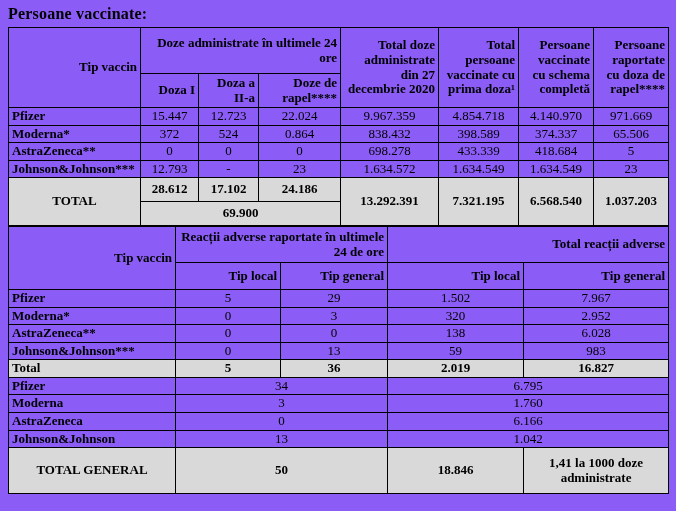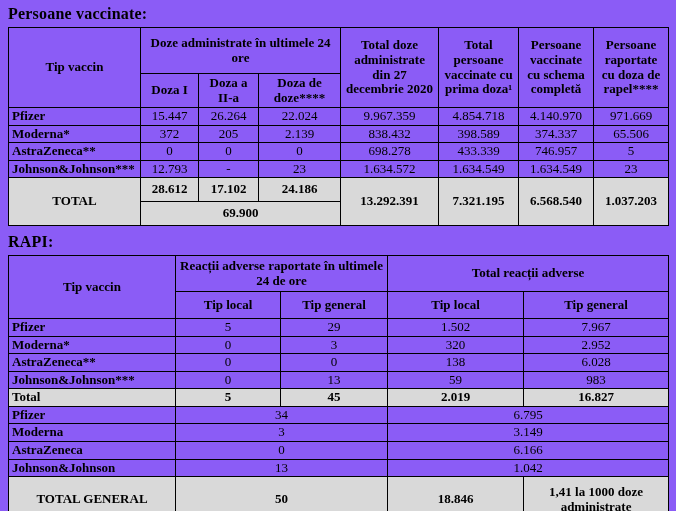--- a/index.html
+++ b/index.html
@@ -31,21 +31,21 @@
   td, th {
     border: 1px solid #000;
     font-size: 13px;
     line-height: 1.12;
     padding: 1px 3px;
     overflow: hidden;
     vertical-align: middle;
   }
   th {
     font-weight: bold;
-    text-align: center;
+    text-align: right;
   }
   td.num { text-align: center; font-weight: normal; }
   td.label { text-align: left; font-weight: bold; }
   tr.shaded td { background: #d9d9d9; font-weight: bold; }
   td.shaded { background: #d9d9d9; font-weight: bold; }
   td.center-label { text-align: center; font-weight: bold; }
   .h-main1 { height: 46px; }
   .h-sub1  { height: 34px; font-family: Liberation Serif, serif; }
   .h-data  { height: 15px; }
   .h-total { height: 24px; }
@@ -77,51 +77,51 @@
       <th rowspan="2">Tip vaccin</th>
       <th colspan="3">Doze administrate în ultimele 24 ore</th>
       <th rowspan="2">Total doze administrate din 27 decembrie 2020</th>
       <th rowspan="2">Total persoane vaccinate cu prima doza¹</th>
       <th rowspan="2">Persoane vaccinate cu schema completă</th>
       <th rowspan="2">Persoane raportate cu doza de rapel****</th>
     </tr>
     <tr class="h-sub1">
       <th>Doza I</th>
       <th>Doza a II-a</th>
-      <th>Doza de doze****</th>
+      <th>Doze de rapel****</th>
     </tr>
 
     <tr class="h-data">
       <td class="label">Pfizer</td>
       <td class="num">15.447</td>
-      <td class="num">26.264</td>
+      <td class="num">12.723</td>
       <td class="num">22.024</td>
       <td class="num">9.967.359</td>
       <td class="num">4.854.718</td>
       <td class="num">4.140.970</td>
       <td class="num">971.669</td>
     </tr>
     <tr class="h-data">
       <td class="label">Moderna*</td>
       <td class="num">372</td>
-      <td class="num">205</td>
-      <td class="num">2.139</td>
+      <td class="num">524</td>
+      <td class="num">0.864</td>
       <td class="num">838.432</td>
       <td class="num">398.589</td>
       <td class="num">374.337</td>
       <td class="num">65.506</td>
     </tr>
     <tr class="h-data">
       <td class="label">AstraZeneca**</td>
       <td class="num">0</td>
       <td class="num">0</td>
       <td class="num">0</td>
       <td class="num">698.278</td>
       <td class="num">433.339</td>
-      <td class="num">746.957</td>
+      <td class="num">418.684</td>
       <td class="num">5</td>
     </tr>
     <tr class="h-data">
       <td class="label">Johnson&amp;Johnson***</td>
       <td class="num">12.793</td>
       <td class="num">-</td>
       <td class="num">23</td>
       <td class="num">1.634.572</td>
       <td class="num">1.634.549</td>
       <td class="num">1.634.549</td>
@@ -137,21 +137,20 @@
       <td class="num shaded" rowspan="2">7.321.195</td>
       <td class="num shaded" rowspan="2">6.568.540</td>
       <td class="num shaded" rowspan="2">1.037.203</td>
     </tr>
     <tr class="h-total">
       <td class="num shaded" colspan="3">69.900</td>
     </tr>
   </tbody>
     </table>
 
-  <div class="doc-title mt">RAPI:</div>
 
   <table>
     <colgroup>
       <col style="width:167px">
         <col style="width:105px">
         <col style="width:107px">
         <col style="width:136px">
         <col style="width:145px">
     </colgroup>
     <tbody>
@@ -192,34 +191,34 @@
       <td class="label">Johnson&amp;Johnson***</td>
       <td class="num">0</td>
       <td class="num">13</td>
       <td class="num">59</td>
       <td class="num">983</td>
     </tr>
 
     <tr class="h-data shaded">
       <td class="label">Total</td>
       <td class="num">5</td>
-      <td class="num">45</td>
+      <td class="num">36</td>
       <td class="num">2.019</td>
       <td class="num">16.827</td>
     </tr>
 
     <tr class="h-data">
       <td class="label">Pfizer</td>
       <td class="num" colspan="2">34</td>
       <td class="num" colspan="2">6.795</td>
     </tr>
     <tr class="h-data">
       <td class="label">Moderna</td>
       <td class="num" colspan="2">3</td>
-      <td class="num" colspan="2">3.149</td>
+      <td class="num" colspan="2">1.760</td>
     </tr>
     <tr class="h-data">
       <td class="label">AstraZeneca</td>
       <td class="num" colspan="2">0</td>
       <td class="num" colspan="2">6.166</td>
     </tr>
     <tr class="h-data">
       <td class="label">Johnson&amp;Johnson</td>
       <td class="num" colspan="2">13</td>
       <td class="num" colspan="2">1.042</td>

